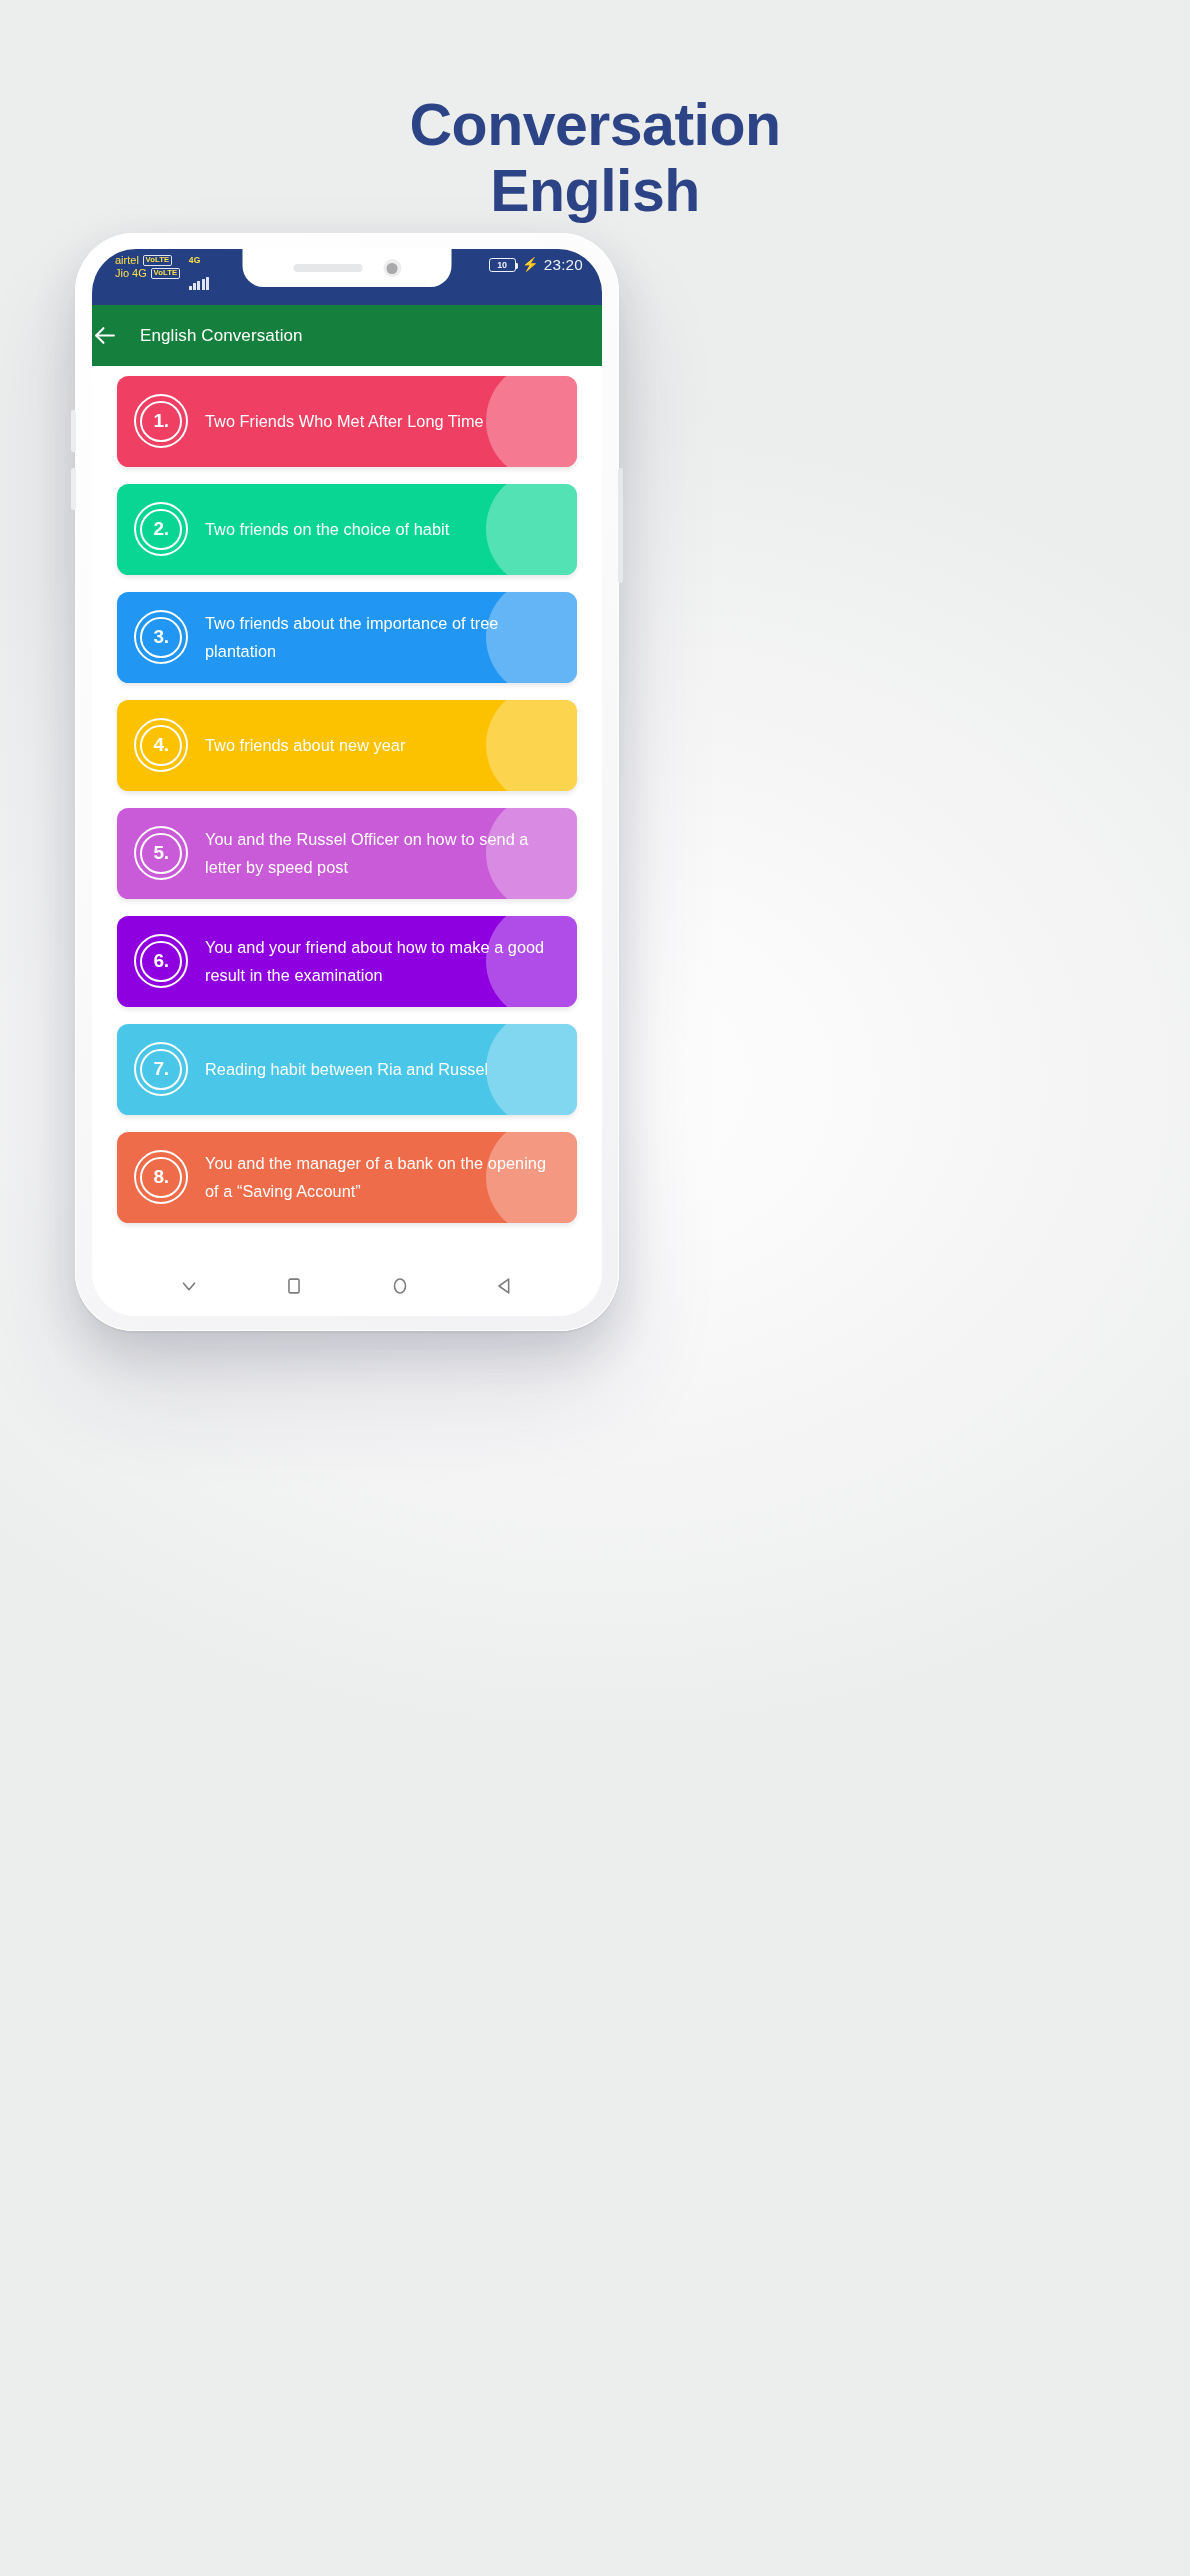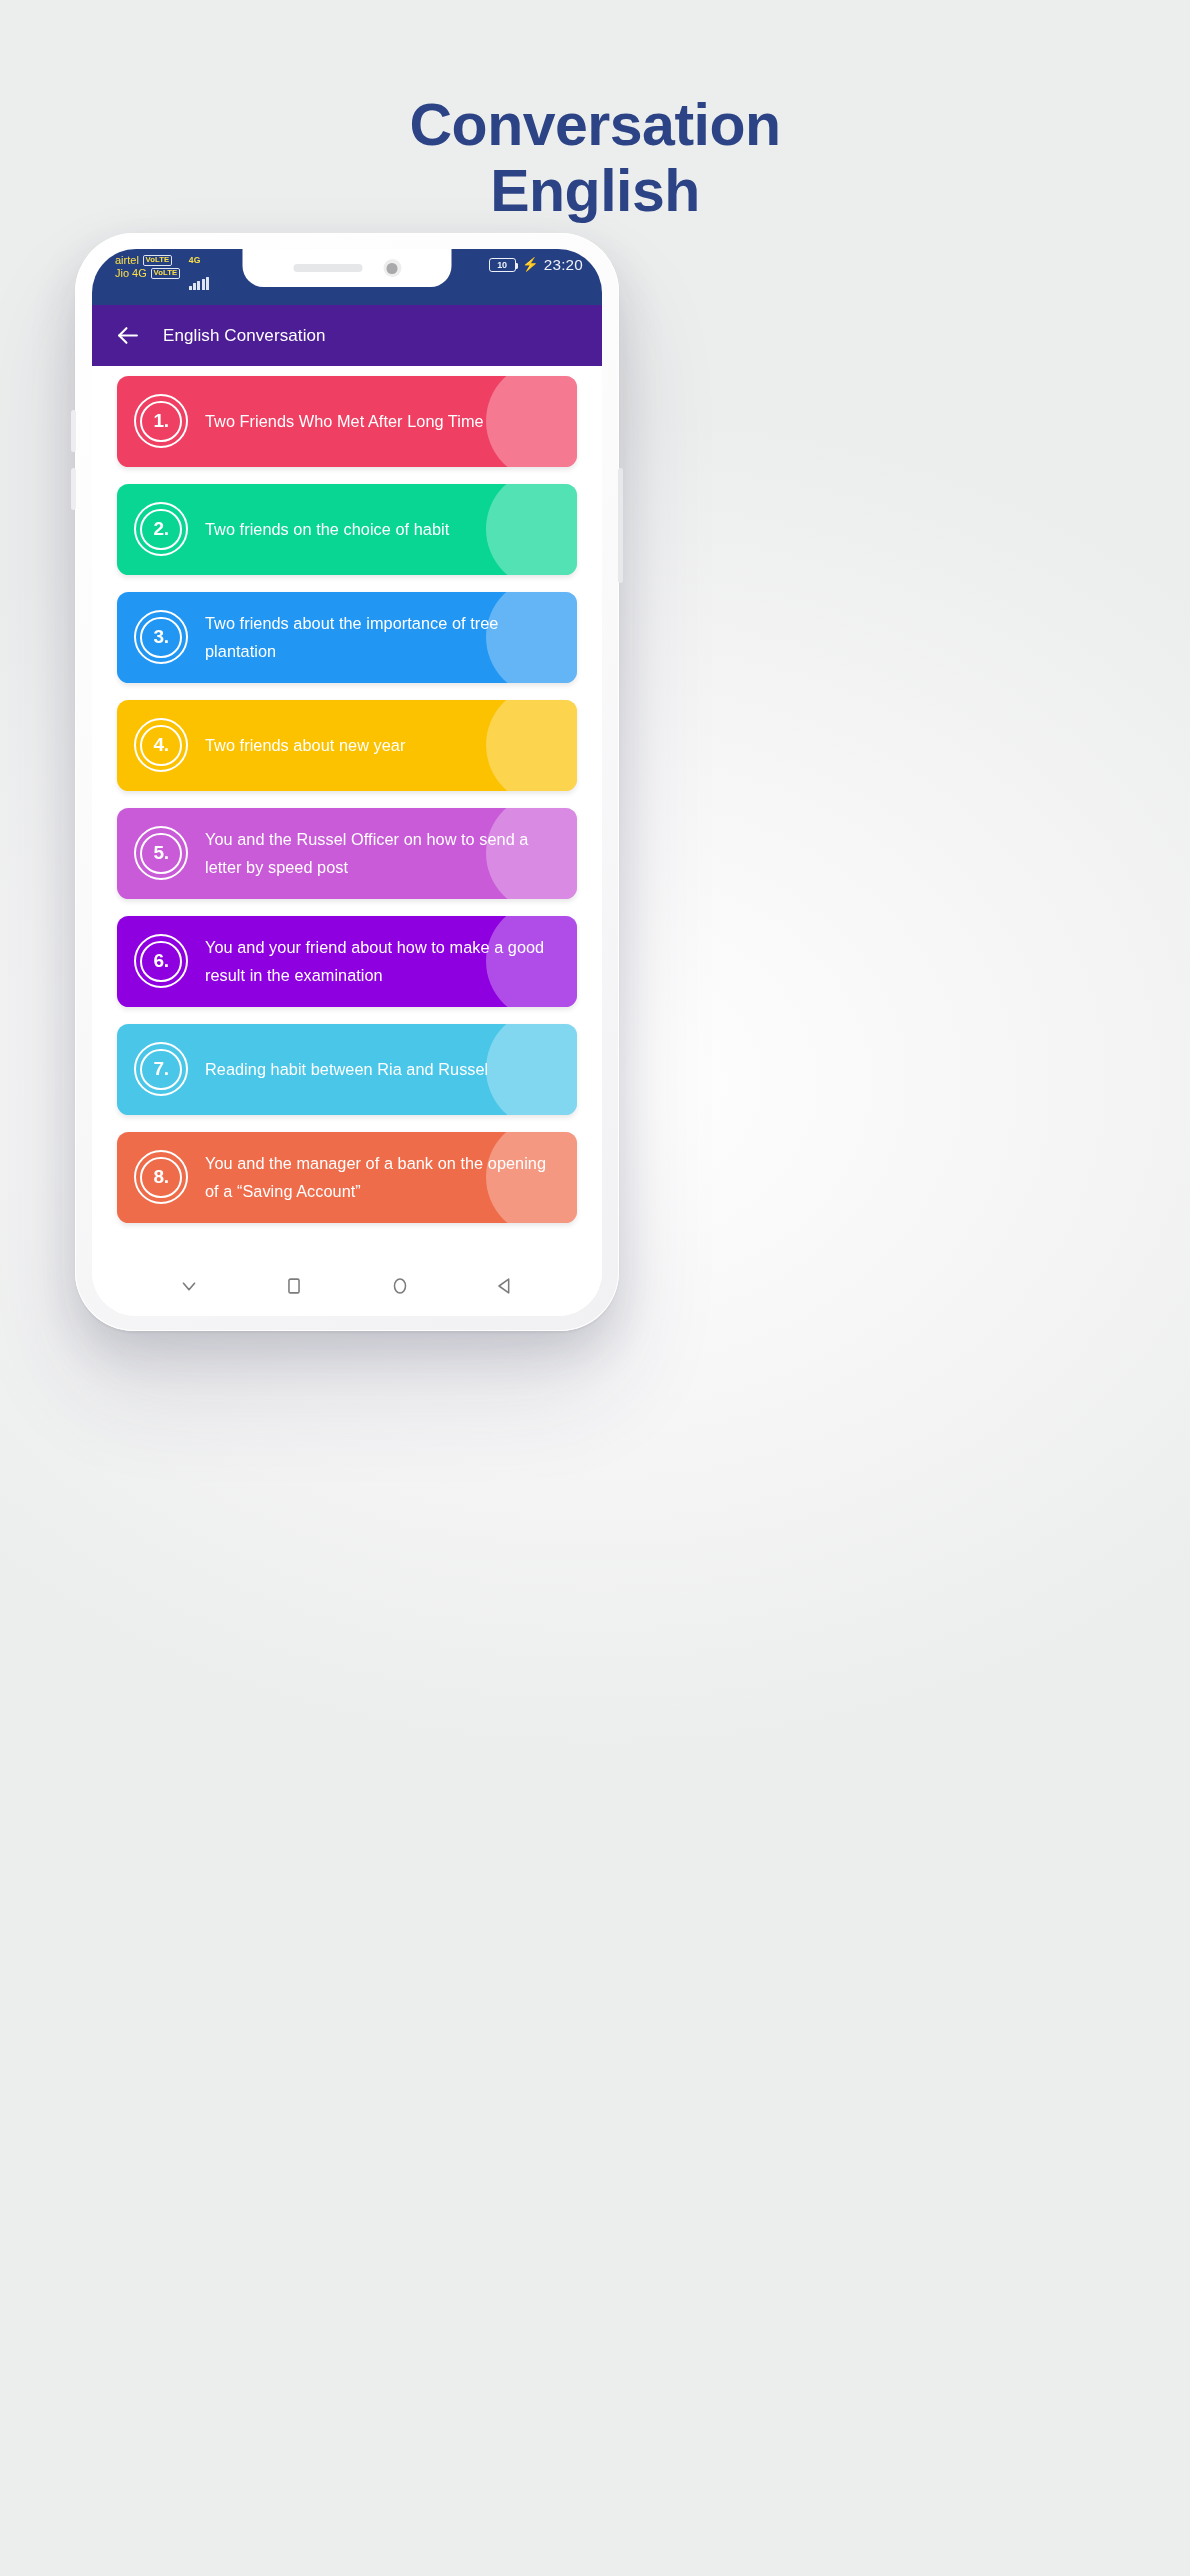--- a/index.html
+++ b/index.html
@@ -110,23 +110,22 @@
   }
   .batt::after{
     content:""; position:absolute; right:-3.8px; top:3.8px;
     width:2.5px; height:6.7px; background:#eef1f8; border-radius:0 1.4px 1.4px 0;
   }
   #bolt-icon { font-size:13.4px; line-height:1; margin-left:1.9px; }
   #status-time { font-size:15.3px; letter-spacing:0.2px; }
 
   
   #app-bar {
-    height:61px; background:#4c1d95;
+    height:61px; background:#15803d;
     display:flex; align-items:center; gap:23px;
-    padding-left:23px;
   }
   #back-arrow-icon { width:25px; height:25px; flex:none; }
   #app-bar-title { color:#ffffff; font-size:17px; letter-spacing:0.1px; }
 
   
   #topic-list {
     background:#ffffff;
     padding:9.6px 25px 0 25px;
     height:calc(1067px - 56px - 61px);
     overflow:hidden;

